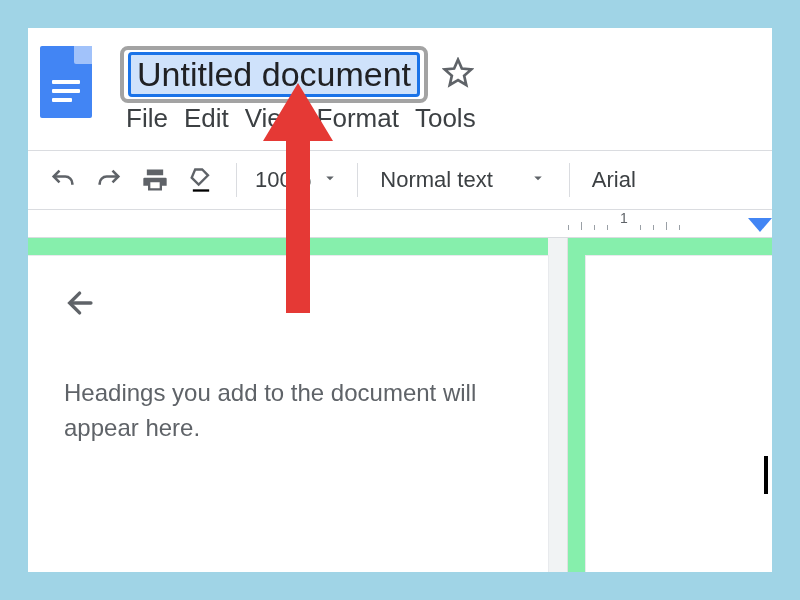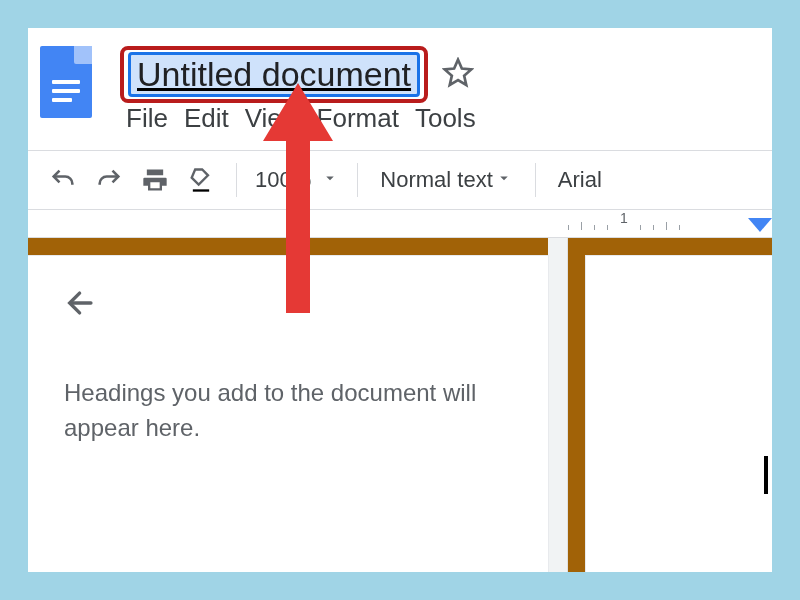--- a/index.html
+++ b/index.html
@@ -15,47 +15,47 @@
   .docs-logo { width: 52px; height: 72px; background: #4285f4; border-radius: 2px; position: relative; margin-right: 28px; flex-shrink:0;}
   .docs-logo::before {
     content:""; position:absolute; top:0; right:0; width:18px; height:18px; background:#a1c2fa; border-bottom-left-radius:2px;
   }
   .docs-logo .lines { position:absolute; left:12px; right:12px; top:34px; }
   .docs-logo .lines span { display:block; height:4px; background:#fff; margin-bottom:5px; border-radius:1px;}
   .docs-logo .lines span:nth-child(3){ width:70%; }
   .title-area { display:flex; flex-direction:column; }
   .title-row { display:flex; align-items:center; gap:14px; }
   .title-highlight {
-    border: 4px solid #b91c1c; border-radius: 8px; padding: 2px 4px; display:inline-flex;text-decoration:underline;
+    border: 4px solid #a3a3a3; border-radius: 8px; padding: 2px 4px; display:inline-flex;
   }
   .title-input {
     font-size: 34px; color:#202124; background:#cfe2fb; border:3px solid #1a73e8; border-radius:4px; padding:0 6px; outline:none; width: auto;
   }
   .star-icon svg { width:32px; height:32px; }
   .menubar { display:flex; gap:16px; font-size:26px; color:#3c4043; padding-left:6px; white-space:nowrap;}
   .menubar span { cursor:default; }
   
   .toolbar { margin-top:16px; border-top:1px solid #dadce0; border-bottom:1px solid #dadce0; height:60px; display:flex; align-items:center; padding:0 14px; gap:4px; color:#5f6368; white-space:nowrap; overflow:hidden;}
   .tbtn { width:42px; height:42px; display:flex; align-items:center; justify-content:center; border-radius:4px; }
   .tbtn svg { width:28px; height:28px; }
   .sep { width:1px; height:34px; background:#dadce0; margin:0 10px; }
   .zoom { font-size:22px; color:#3c4043; display:flex; align-items:center; gap:10px; padding:0 4px;}
   .dropdown-caret svg{width:18px;height:18px;}
-  .style-select { font-size:22px; color:#3c4043; display:flex; align-items:center; gap:2px; padding:0 8px;}
+  .style-select { font-size:22px; color:#3c4043; display:flex; align-items:center; gap:36px; padding:0 8px;}
   .font-select { font-size:22px; color:#3c4043; padding:0 8px; }
   
   .ruler { height:28px; background:#fff; border-bottom:1px solid #dadce0; position:relative; overflow:hidden;}
   .ruler .ticks { position:absolute; left:540px; top:4px; display:flex; align-items:flex-end; gap:12px; color:#80868b; font-size:14px;}
   .ruler .ticks .tick { width:1px; height:8px; background:#9aa0a6; }
   .ruler .ticks .tick.med { height:5px; }
   .ruler .ticks .num { font-size:14px; color:#5f6368; transform:translateY(-4px);}
   .ruler .indent { position:absolute; right:0; top:8px; }
   .ruler .indent svg{width:24px;height:18px;}
   
-  .content { display:flex; height:calc(100% - 60px - 28px - 112px); background:#a16207; position:relative;justify-content:center;}
+  .content { display:flex; height:calc(100% - 60px - 28px - 112px); background:#86efac; position:relative;justify-content:center;}
   .outline-panel { width:520px; background:#fff; margin:18px 0 0 0; padding:30px 36px; box-shadow:0 0 0 1px #e8eaed; position:relative;}
   .back-arrow svg{width:34px;height:34px;}
   .outline-msg { margin-top:52px; font-size:24px; color:#5f6368; line-height:1.45; }
   .gutter { width:20px; background:#f1f3f4; border-right:1px solid #e0e0e0;}
   .page { flex:1; background:#fff; margin:18px 0 0 18px; box-shadow:0 0 0 1px #e8eaed; position:relative;}
   .cursor { position:absolute; right:4px; top:200px; width:4px; height:38px; background:#000;}
   
   .arrow { position:absolute; left:230px; top:55px; pointer-events:none; }
   .arrow svg { overflow:visible; }
 </style>

